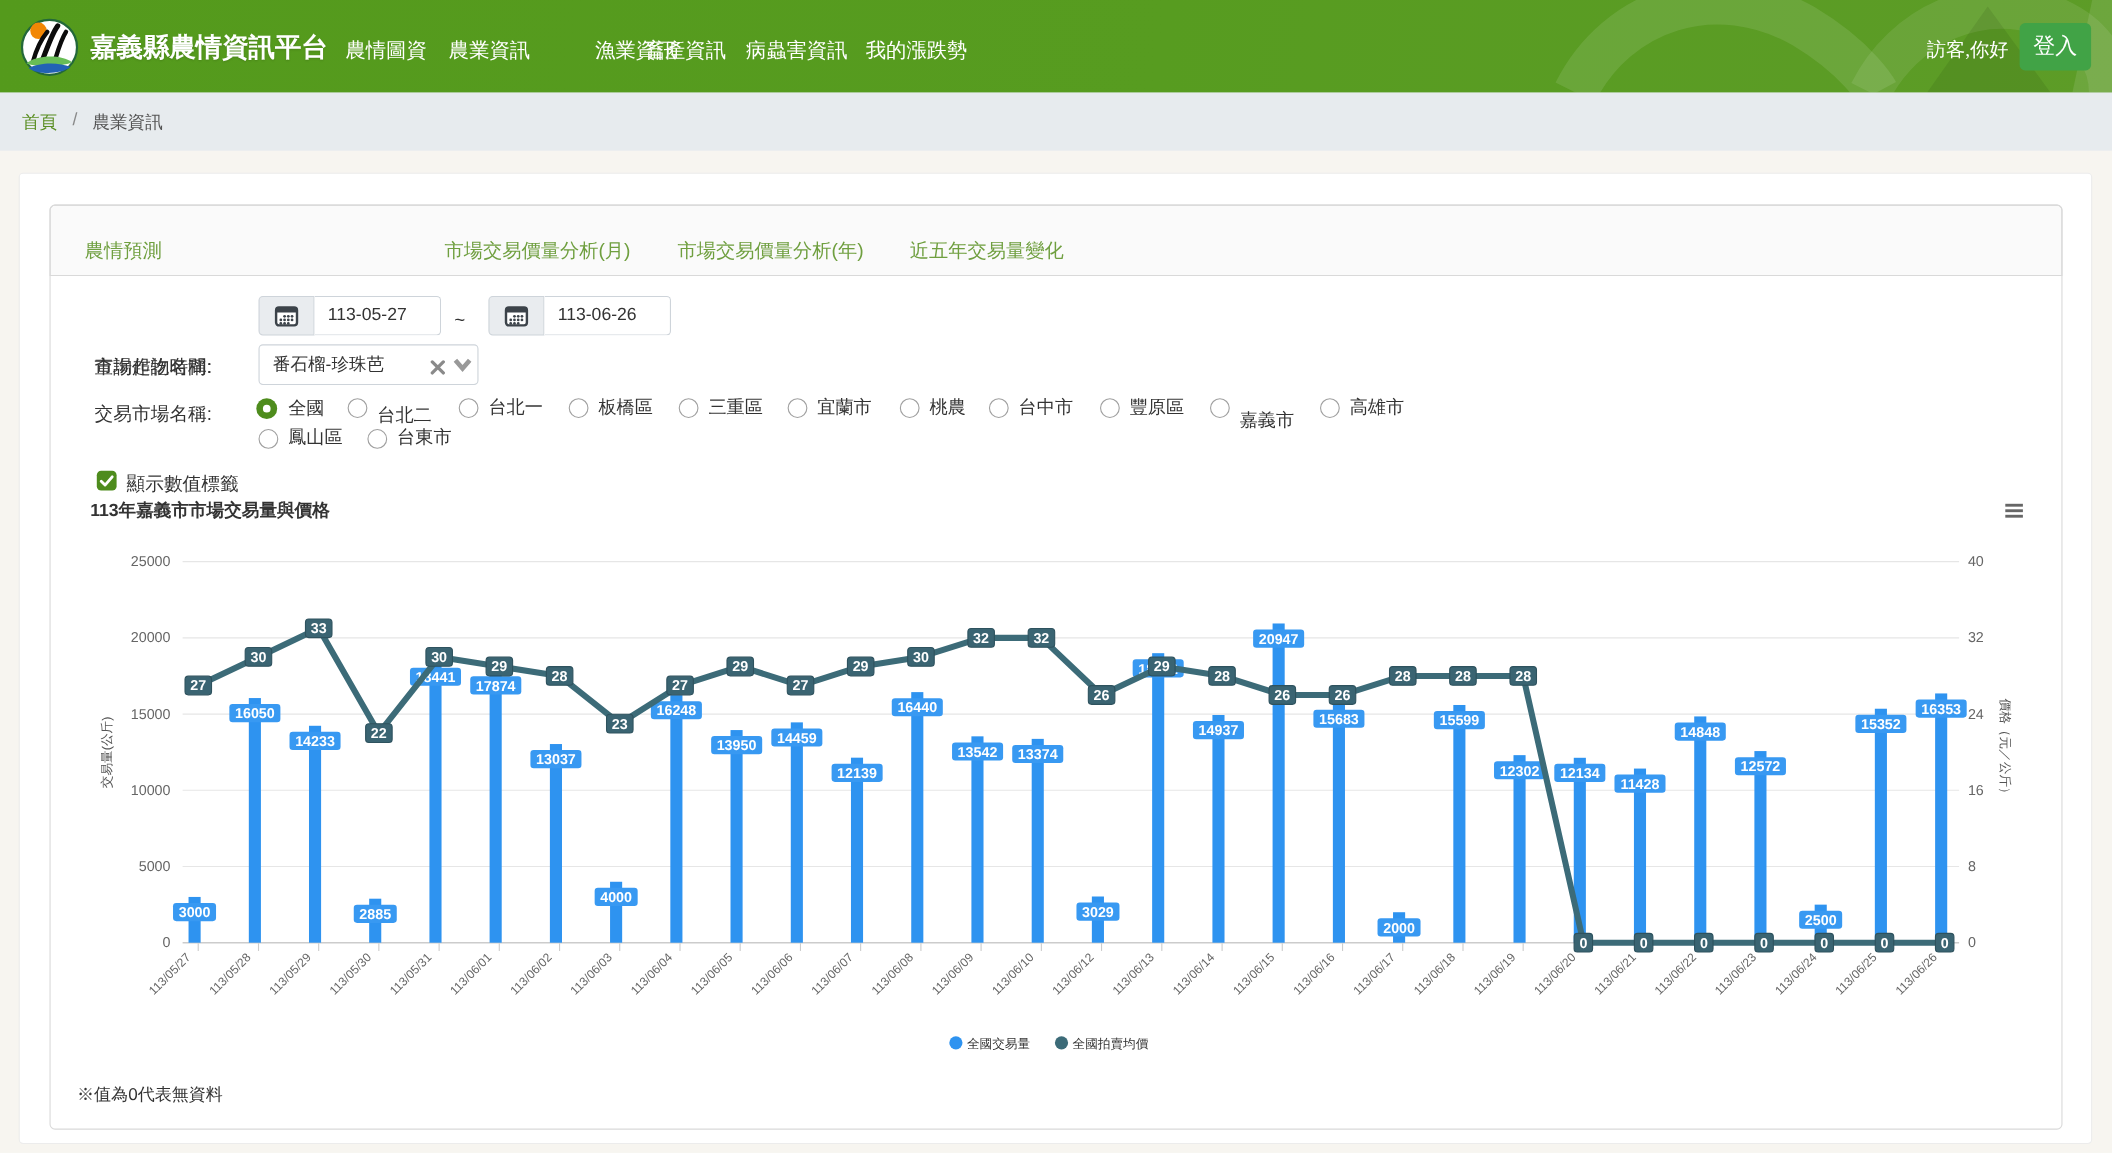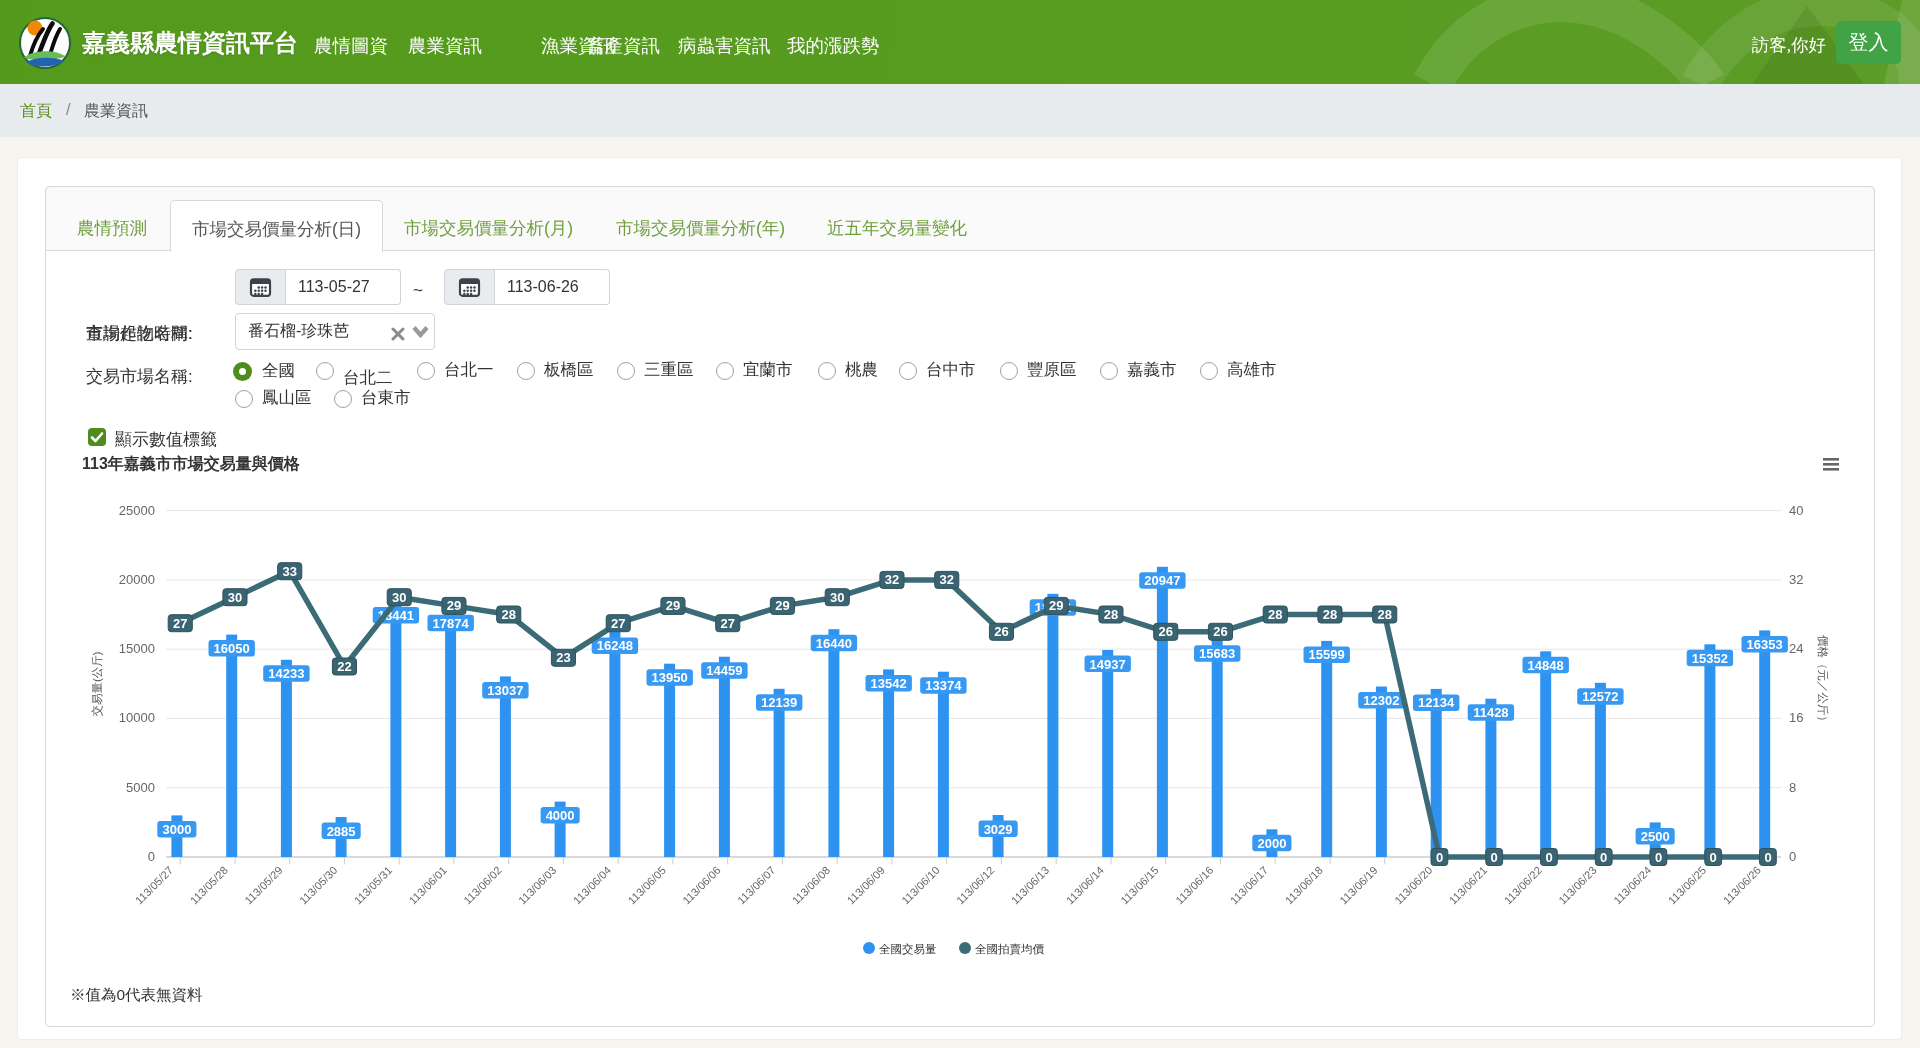--- a/index.html
+++ b/index.html
@@ -68,23 +68,20 @@
     <div id="loginbtn">登入</div>
   </div>
   <div id="crumb">
     <span style="left:20px;color:#5a8e23;">首頁</span>
     <span style="left:66px;color:#888;">/</span>
     <span style="left:84px;color:#555;">農業資訊</span>
   </div>
   <div id="card"></div>
   <div id="tabstrip"></div>
   <div id="tabbox"></div>
-  <div id="activetab">
-      <span>市場交易價量分析(日)</span>
-    </div>
   <div class="tab" style="left:77px;">農情預測</div>
   <div class="tab" style="left:404px;">市場交易價量分析(月)</div>
   <div class="tab" style="left:616px;">市場交易價量分析(年)</div>
   <div class="tab" style="left:827px;">近五年交易量變化</div>
 
   <div class="flabel" style="left:86px;top:277px;margin-top:45px;">查詢起訖時間:</div>
   <div class="igroup" style="left:235px;">
       <div class="ibtn">
         <svg width="23" height="23" viewBox="0 0 23 23">
           <rect x="2" y="3.4" width="19" height="16.4" rx="2.6" fill="#fff" stroke="#3c434a" stroke-width="2.2"></rect>
@@ -148,21 +145,21 @@
     <span class="rlabel" style="left:644px;top:359px;">三重區</span>
     <span class="radio-off" style="left:716px;top:362px;"></span>
     <span class="rlabel" style="left:743px;top:359px;">宜蘭市</span>
     <span class="radio-off" style="left:818px;top:362px;"></span>
     <span class="rlabel" style="left:845px;top:359px;">桃農</span>
     <span class="radio-off" style="left:899px;top:362px;"></span>
     <span class="rlabel" style="left:926px;top:359px;">台中市</span>
     <span class="radio-off" style="left:1000px;top:362px;"></span>
     <span class="rlabel" style="left:1027px;top:359px;">豐原區</span>
     <span class="radio-off" style="left:1100px;top:362px;"></span>
-    <span class="rlabel" style="left:1127px;top:359px;">嘉義市</span>
+    <span class="rlabel" style="left:1127px;top:371px;">嘉義市</span>
     <span class="radio-off" style="left:1200px;top:362px;"></span>
     <span class="rlabel" style="left:1227px;top:359px;">高雄市</span>
   <span class="radio-off" style="left:235px;top:390px;"></span>
     <span class="rlabel" style="left:262px;top:387px;">鳳山區</span>
     <span class="radio-off" style="left:334px;top:390px;"></span>
     <span class="rlabel" style="left:361px;top:387px;">台東市</span>
 
   <div id="checkbox"><svg width="18" height="18" viewBox="0 0 18 18">
         <path d="M4 9.5 L7.5 13 L14 5.5" stroke="#fff" stroke-width="2.6" fill="none" stroke-linecap="round" stroke-linejoin="round"></path>
       </svg></div>

